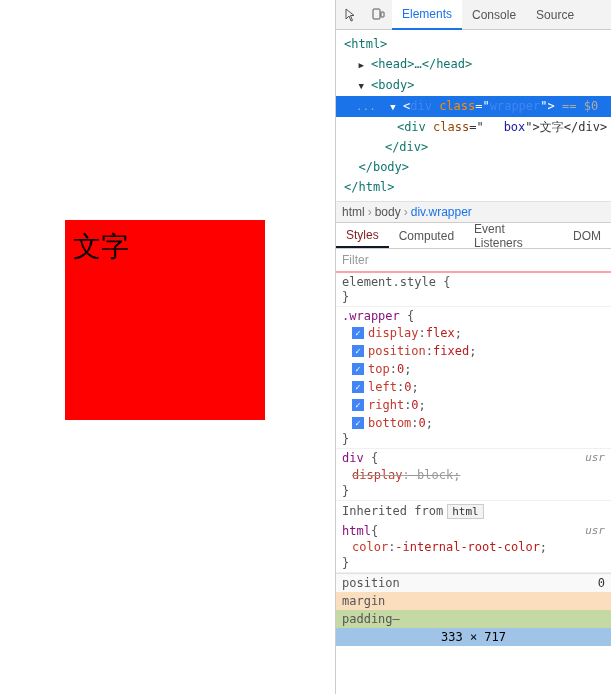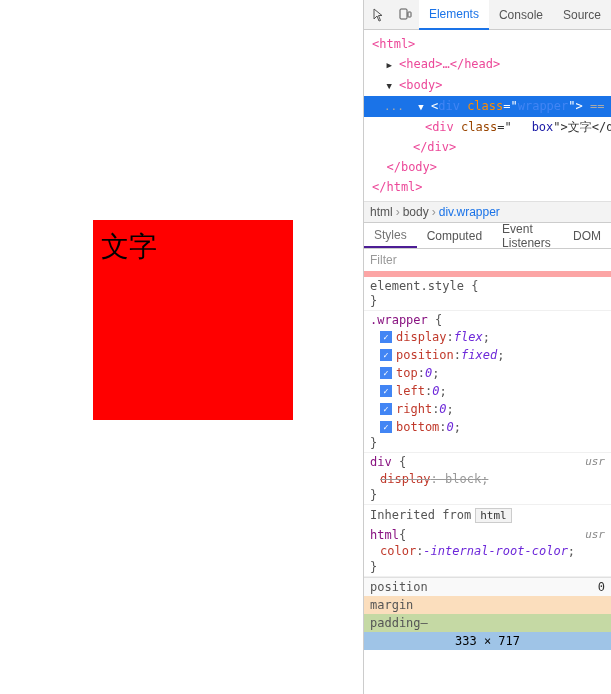--- a/index.html
+++ b/index.html
@@ -5,21 +5,20 @@
     * { box-sizing: border-box; margin: 0; padding: 0; }
     body { font-family: 'Consolas', 'Monaco', monospace; font-size: 12px; background: #fff; display: flex; width: 611px; height: 694px; overflow: hidden; }
 
     
     .preview-panel {
       width: 335px;
       height: 586px;
       background: #fff;
       flex-shrink: 0;
       position: relative;
-      margin-left: 28px;
     }
     .red-box {
       position: absolute;
       top: 220px;
       left: 65px;
       width: 200px;
       height: 200px;
       background: red;
       display: flex;
       align-items: flex-start;
@@ -88,21 +87,21 @@
       padding: 1px 4px 1px 4px;
       line-height: 18px;
       white-space: nowrap;
       font-size: 12px;
       color: #333;
     }
     .dom-line.selected {
       background: #1a73e8;
       color: #fff;
     }
-    .tag { color: #ec4899; }
+    .tag { color: #0f766e; }
     .attr-name { color: #994500; }
     .attr-value { color: #1a1aa6; margin-left: 20px; }
     .indent1 { padding-left: 8px; }
     .indent2 { padding-left: 20px; }
     .indent3 { padding-left: 32px; }
 
     
     .breadcrumb {
       display: flex;
       padding: 3px 6px;
@@ -135,28 +134,28 @@
     .style-tab {
       padding: 3px 10px;
       font-size: 12px;
       font-family: Arial, sans-serif;
       cursor: pointer;
       color: #555;
       display: flex;
       align-items: center;
     }
     .style-tab.active {
-      color: #737373;
-      border-bottom: 2px solid #4c1d95;
+      color: #7f1d1d;
+      border-bottom: 2px solid #0f172a;
     }
 
     
     .filter-bar {
       padding: 4px 6px;
-      border-bottom: 6px solid #fca5a5;
+      border-bottom: 2px solid #fca5a5;
       font-size: 12px;
       font-family: Arial, sans-serif;
       color: #999;
       flex-shrink: 0;
     }
 
     
     .styles-content {
       flex: 1;
       overflow-y: auto;
@@ -168,21 +167,21 @@
       border-bottom: 1px solid #f0f0f0;
     }
     .rule-selector {
       color: #881280;
       margin-bottom: 1px;
     }
     .rule-body {
       padding-left: 10px;
     }
     .css-prop { color: #c0392b; }
-    .css-val { color: #6d28d9; font-style: italic; }
+    .css-val { color: #b91c1c; }
     .css-line {
       display: flex;
       align-items: center;
       line-height: 18px;
     }
     .css-checkbox {
       width: 12px;
       height: 12px;
       background: #4285f4;
       border: 1px solid #4285f4;

